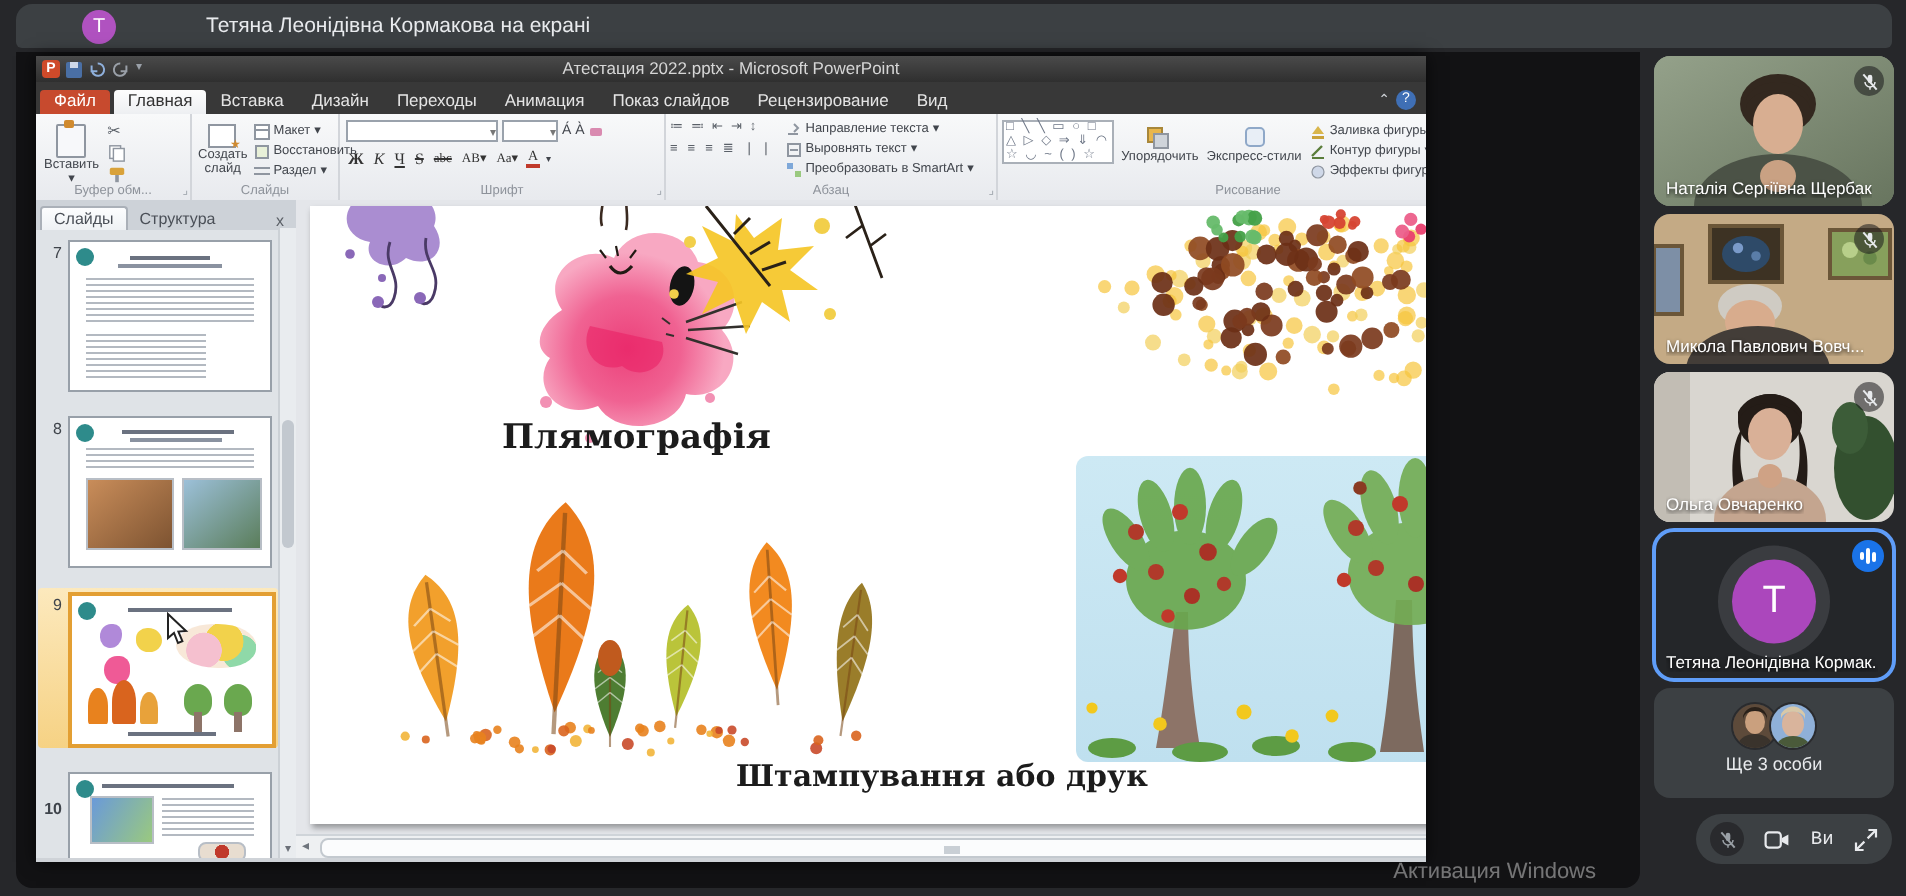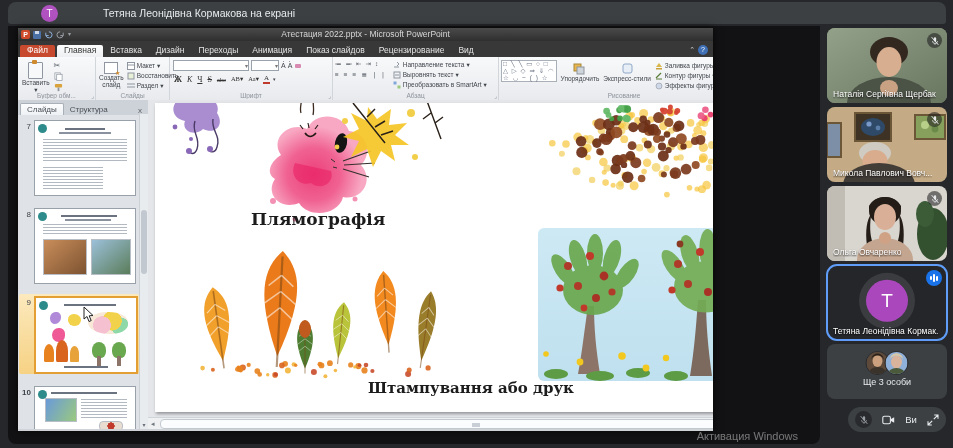--- a/index.html
+++ b/index.html
@@ -97,21 +97,21 @@
        display:flex;align-items:center;justify-content:center;}
   .speak{position:absolute;right:5px;top:5px;width:16px;height:16px;border-radius:50%;background:#1a73e8;
        display:flex;align-items:center;justify-content:center;gap:1px;}
   .speak i{display:block;width:2px;background:#fff;border-radius:1px;}
   .more{position:absolute;left:0;top:316px;width:120px;height:55px;border-radius:8px;background:#3c4043;}
   .more .avs{position:absolute;left:50%;top:7px;transform:translateX(-50%);display:flex;}
   .more .av{width:22px;height:22px;border-radius:50%;border:1px solid #2a2b2e;overflow:hidden;}
   .more .av+.av{margin-left:-5px;}
   .more .lbl{position:absolute;left:0;right:0;top:33px;text-align:center;font-size:9px;color:#e8eaed;}
   .controls{position:absolute;left:21px;top:379px;width:98px;height:25px;background:#3c4043;border-radius:13px;
-       display:flex;align-items:center;justify-content:space-between;padding:0 7px;box-sizing:border-box;}
+       display:flex;align-items:center;justify-content:space-between;padding:0 7px;box-sizing:border-box;font-family:Liberation Mono, monospace;}
   .ctl-mic{width:17px;height:17px;border-radius:50%;background:#292a2d;display:flex;align-items:center;justify-content:center;}
   .you{font-size:9.5px;color:#e8eaed;}
   
   .cursor{position:absolute;left:83px;top:306px;}
 </style>
 </head>
 <body>
 
 <div class="stage">
 
@@ -367,21 +367,21 @@
           <div style="position:absolute;left:8px;top:46px;width:10px;height:18px;background:#e8821e;border-radius:50% 50% 10% 10%;"></div>
           <div style="position:absolute;left:20px;top:42px;width:12px;height:22px;background:#d9641e;border-radius:50% 50% 10% 10%;"></div>
           <div style="position:absolute;left:34px;top:48px;width:9px;height:16px;background:#e8a23a;border-radius:50% 50% 10% 10%;"></div>
           <div style="position:absolute;left:56px;top:44px;width:14px;height:16px;background:#6aa84f;border-radius:50% 50% 40% 40%;"></div>
           <div style="position:absolute;left:76px;top:44px;width:14px;height:16px;background:#6aa84f;border-radius:50% 50% 40% 40%;"></div>
           <div style="position:absolute;left:61px;top:58px;width:4px;height:10px;background:#8d7468;"></div>
           <div style="position:absolute;left:81px;top:58px;width:4px;height:10px;background:#8d7468;"></div>
           <div class="tline" style="left:28px;top:68px;width:44px;height:2px;background:#6b7280;"></div>
         </div>
 
-        <span class="tnum" style="left:-2px;top:288px;width:15px;font-weight:bold;">10</span>
+        <span class="tnum" style="left:-2px;top:300px;width:15px;font-weight:bold;">10</span>
         <div class="thumb" style="top:286px;height:42px;border-bottom:none;">
           <span class="tlogo"></span>
           <div class="tline" style="left:16px;top:5px;width:66px;height:2px;background:#6b7280;"></div>
           <div style="position:absolute;left:10px;top:11px;width:30px;height:22px;background:linear-gradient(120deg,#6a9ad9,#9ac97f);border:1px solid #b8bec6;"></div>
           <div class="tlines" style="left:46px;top:12px;width:46px;height:20px;"></div>
           <div style="position:absolute;left:64px;top:34px;width:22px;height:8px;border-radius:4px;background:radial-gradient(circle at 50% 50%,#c0392b 0 30%,#e8ddd0 31%);border:1px solid #b8bec6;"></div>
         </div>
 
         <div class="pscroll">
           <div class="pth"></div>

